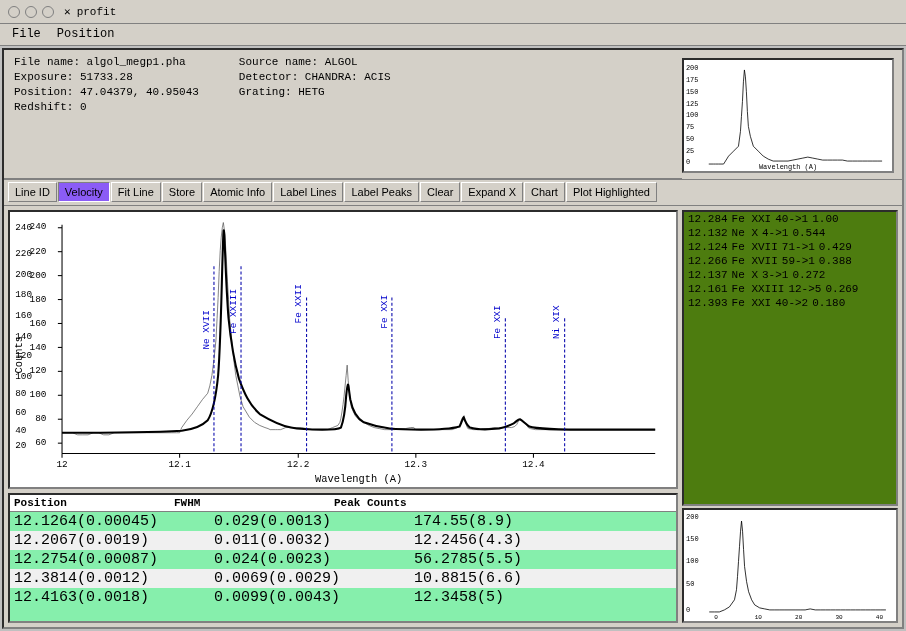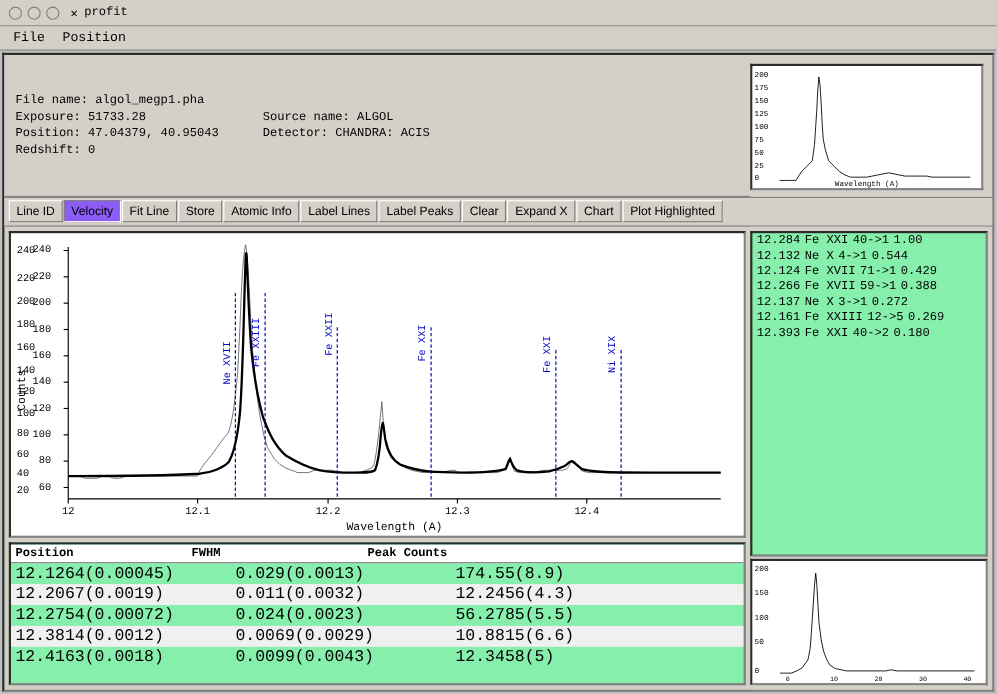--- a/index.html
+++ b/index.html
@@ -170,21 +170,21 @@
     .mini-chart-top {
       background: #ffffff;
       border: 2px inset #808080;
       margin: 4px 4px 2px 0;
       height: 115px;
       overflow: hidden;
     }
 
     
     .lines-list {
-      background: #86efac;
+      background: #4d7c0f;
       border: 2px inset #808080;
       margin: 0 4px 2px 0;
       flex: 1;
       overflow-y: scroll;
       font-size: 11px;
     }
     .lines-list-row {
       padding: 1px 4px;
       display: flex;
       gap: 4px;
@@ -226,30 +226,31 @@
 
 <div class="menu-bar">
   <div class="menu-item">File</div>
   <div class="menu-item">Position</div>
 </div>
 
 <div class="main-window">
 
   <div style="display:flex; border-bottom: 1px solid #808080;">
 
-    <div class="info-panel" style="flex:1;align-items:center;">
+    <div class="info-panel" style="flex:1;">
       <div class="info-col">
         <div class="info-row">File name: algol_megp1.pha</div>
         <div class="info-row">Exposure: 51733.28</div>
         <div class="info-row">Position: 47.04379, 40.95043</div>
         <div class="info-row">Redshift: 0</div>
       </div>
       <div class="info-col">
         <div class="info-row">Source name: ALGOL</div>
         <div class="info-row">Detector: CHANDRA: ACIS</div>
+        <div class="info-row">Grating: HETG</div>
       </div>
     </div>
 
     <div style="width:220px; padding: 4px 4px 4px 0;">
       <div class="mini-chart-top">
         <svg viewBox="0 0 210 108" class="chart-svg">
           <rect x="0" y="0" width="210" height="108" fill="white"></rect>
 
           <text x="2" y="8" font-size="7" fill="#000">200</text>
           <text x="2" y="20" font-size="7" fill="#000">175</text>
@@ -395,21 +396,21 @@
           <span>12.1264(0.00045)</span>
           <span>0.029(0.0013)</span>
           <span>174.55(8.9)</span>
         </div>
         <div class="table-row-data">
           <span>12.2067(0.0019)</span>
           <span>0.011(0.0032)</span>
           <span>12.2456(4.3)</span>
         </div>
         <div class="table-row-data">
-          <span>12.2754(0.00072)</span>
+          <span>12.2754(0.00087)</span>
           <span>0.024(0.0023)</span>
           <span>56.2785(5.5)</span>
         </div>
         <div class="table-row-data">
           <span>12.3814(0.0012)</span>
           <span>0.0069(0.0029)</span>
           <span>10.8815(6.6)</span>
         </div>
         <div class="table-row-data">
           <span>12.4163(0.0018)</span>

